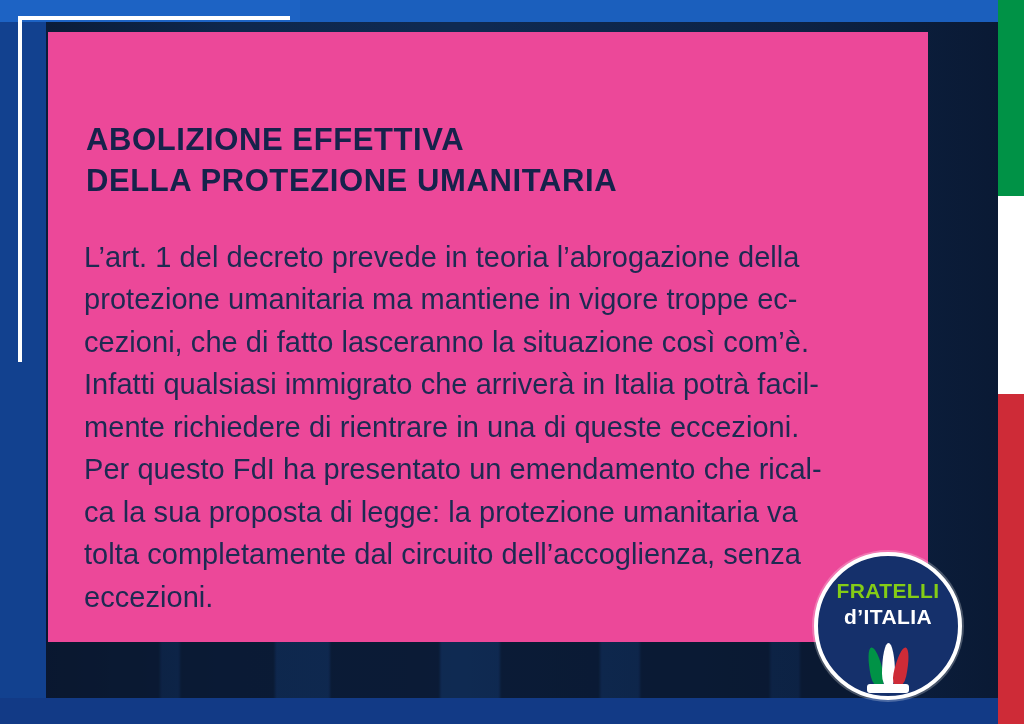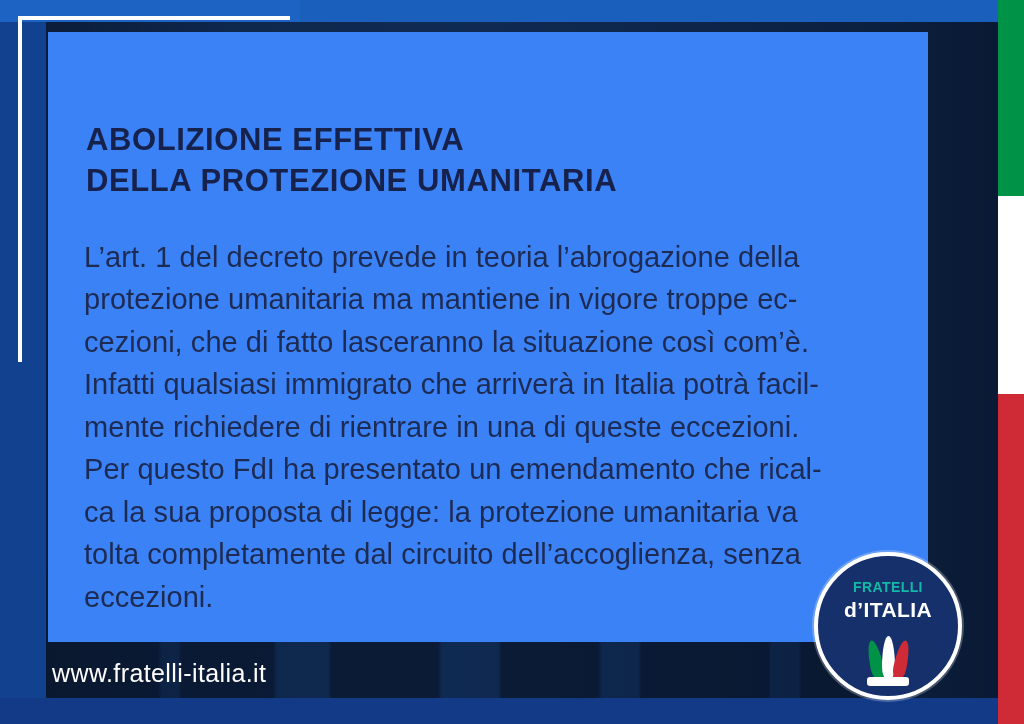--- a/index.html
+++ b/index.html
@@ -76,21 +76,21 @@
   .flag span { display:block; width:100%; }
   .flag .green { flex:0 0 196px; background:#009246; }
   .flag .white { flex:0 0 198px; background:#ffffff; }
   .flag .red   { flex:1 1 auto;  background:#ce2b37; }
 
   
   .card {
     position:absolute;
     left:48px; top:32px;
     width:880px; height:610px;
-    background:#3b82f6;
+    background:#ec4899;
   }
 
   .card-inner { padding:88px 74px 0 36px; }
 
   .headline {
     color:#16224b;
     font-size:31px;
     font-weight:bold;
     letter-spacing:0.6px;
     line-height:1.32;
@@ -125,21 +125,21 @@
     border-radius:50%;
     background:#15306b;
     border:4px solid #ffffff;
     box-shadow:0 0 0 2px rgba(255,255,255,0.25);
     display:flex; flex-direction:column;
     align-items:center; justify-content:flex-start;
     padding-top:24px;
     overflow:hidden;
   }
   .logo .l1 {
-    color:#14b8a6; font-size:14px; font-weight:bold; letter-spacing:0.4px; line-height:1;
+    color:#84cc16; font-size:21px; font-weight:bold; letter-spacing:0.4px; line-height:1;
   }
   .logo .l2 {
     color:#ffffff; font-size:21px; font-weight:bold; letter-spacing:0.4px; line-height:1;
     margin-top:5px;
     text-align:center;
   }
   .logo .flame-wrap {
     margin-top:10px; width:46px; height:50px; position:relative;
   }
   .logo .flame {
@@ -189,21 +189,20 @@
   </div>
 
   <div class="card">
     <div class="card-inner">
       <h1 class="headline">ABOLIZIONE EFFETTIVA
 DELLA PROTEZIONE UMANITARIA</h1>
       <p class="body-text">L’art. 1 del decreto prevede in teoria l’abrogazione della protezione umanitaria ma mantiene in vigore troppe ec-cezioni, che di fatto lasceranno la situazione così com’è. Infatti qualsiasi immigrato che arriverà in Italia potrà facil-mente richiedere di rientrare in una di queste eccezioni. Per questo FdI ha presentato un emendamento che rical-ca la sua proposta di legge: la protezione umanitaria va tolta completamente dal circuito dell’accoglienza, senza eccezioni.</p>
     </div>
   </div>
 
-  <div class="url">www.fratelli-italia.it</div>
 
   <div class="logo">
     <div class="l1">FRATELLI</div>
     <div class="l2">d’ITALIA</div>
     <div class="flame-wrap">
       <div class="flame">
         <div class="flame-piece fp-green"></div>
         <div class="flame-piece fp-white"></div>
         <div class="flame-piece fp-red"></div>
         <div class="base"></div>

